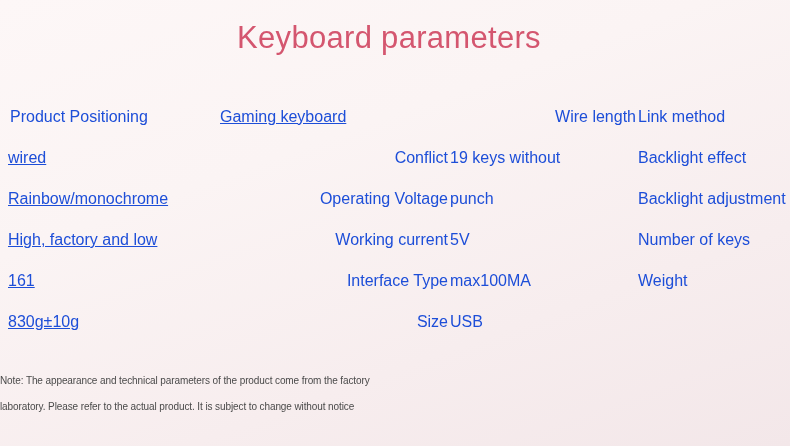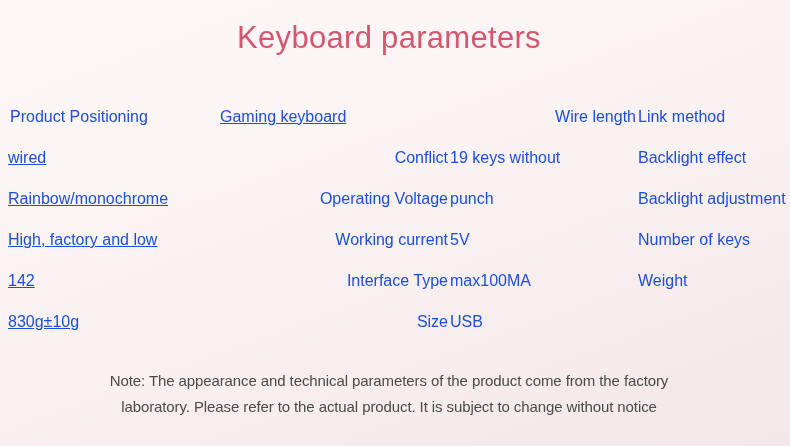--- a/index.html
+++ b/index.html
@@ -59,22 +59,22 @@
     text-align: right;
   }
   .cell.value-right {
     padding-left: 2px;
   }
   .note {
     position: absolute;
     left: 0;
     right: 0;
     top: 368px;
-    text-align: center;
-    font-size: 15px;
+    text-align: left;
+    font-size: 10px;
     line-height: 26px;
     color: #4a4a4a;
   }
   .note-line {
     display: block;
     letter-spacing: -0.1px;
   }
 </style>
 </head>
 <body>
@@ -98,21 +98,21 @@
     <div class="cell value-left">Rainbow/monochrome</div>
     <div class="cell label-right">Operating Voltage</div>
     <div class="cell value-right">punch</div>
 
     <div class="cell label-left">Backlight adjustment</div>
     <div class="cell value-left">High, factory and low</div>
     <div class="cell label-right">Working current</div>
     <div class="cell value-right">5V</div>
 
     <div class="cell label-left">Number of keys</div>
-    <div class="cell value-left">142</div>
+    <div class="cell value-left">161</div>
     <div class="cell label-right">Interface Type</div>
     <div class="cell value-right">max100MA</div>
 
     <div class="cell label-left">Weight</div>
     <div class="cell value-left">830g±10g</div>
     <div class="cell label-right">Size</div>
     <div class="cell value-right">USB</div>
 
   </div>
 

